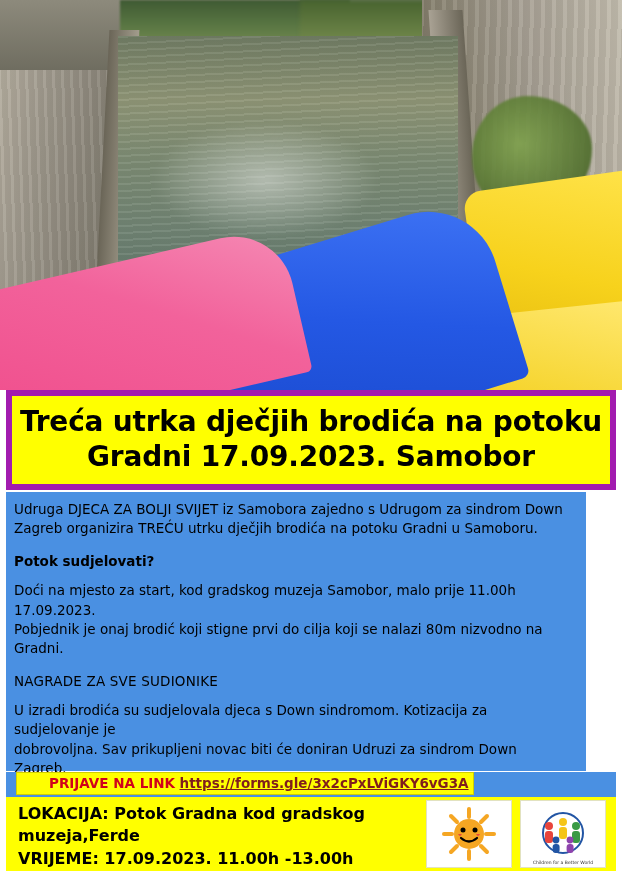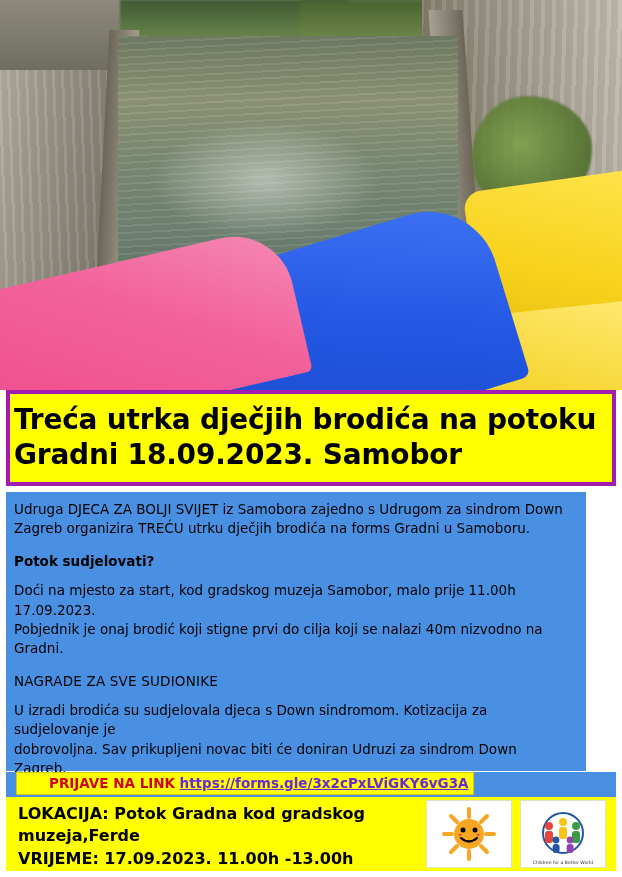--- a/index.html
+++ b/index.html
@@ -152,22 +152,22 @@
     background: linear-gradient(200deg, #ffe870 0%, #f3cf1b 100%);
     transform: rotate(-6deg);
   }
 
   
   .title-banner {
     position: absolute;
     left: 6px; top: 390px;
     width: 610px;
     background: #ffff00;
-    border: 4px solid #a21caf;
-    text-align: left;
+    border: 6px solid #a21caf;
+    text-align: center;
     padding: 8px 4px 10px 4px;
     box-sizing: border-box;
   }
   .title-line {
     font-family: "DejaVu Sans", sans-serif;
     font-weight: bold;
     font-size: 28px;
     line-height: 1.25;
     color: #000000;
     letter-spacing: -0.2px;
@@ -229,21 +229,21 @@
     font-family: "DejaVu Sans", sans-serif;
     font-weight: bold;
     font-size: 13.5px;
     color: #d0021b;
     margin-left: 28px;
   }
   .link-url {
     font-family: "DejaVu Sans", sans-serif;
     font-weight: bold;
     font-size: 13.5px;
-    color: #6d28d9;
+    color: #7f1d1d;
     text-decoration: underline;
   }
 
   
   .footer {
     position: absolute;
     left: 6px; top: 797px;
     width: 610px;
     height: 74px;
     background: #ffff00;
@@ -309,35 +309,35 @@
     <div class="water-shine"></div>
     <div class="bush-right"></div>
     <div class="boat-yellow"></div>
     <div class="boat-yellow2"></div>
     <div class="boat-blue"></div>
     <div class="boat-pink"></div>
   </div>
 
   <div class="title-banner">
     <div class="title-line">Treća utrka dječjih brodića na potoku</div>
-    <div class="title-line">Gradni 18.09.2023. Samobor</div>
+    <div class="title-line">Gradni 17.09.2023. Samobor</div>
   </div>
 
   <div class="body-block">
     <p>Udruga DJECA ZA BOLJI SVIJET iz Samobora zajedno s Udrugom za sindrom Down</p>
-    <p>Zagreb organizira TREĆU utrku dječjih brodića na forms Gradni u Samoboru.</p>
+    <p>Zagreb organizira TREĆU utrku dječjih brodića na potoku Gradni u Samoboru.</p>
 
     <div class="spacer-md"></div>
 
     <p class="section-head">Potok sudjelovati?</p>
 
     <div class="spacer-sm"></div>
 
     <p>Doći na mjesto za start, kod gradskog muzeja Samobor, malo prije 11.00h 17.09.2023.</p>
-    <p>Pobjednik je onaj brodić koji stigne prvi do cilja koji se nalazi 40m nizvodno na Gradni.</p>
+    <p>Pobjednik je onaj brodić koji stigne prvi do cilja koji se nalazi 80m nizvodno na Gradni.</p>
 
     <div class="spacer-md"></div>
 
     <p class="awards-head">NAGRADE ZA SVE SUDIONIKE</p>
 
     <div class="spacer-sm"></div>
 
     <p>U izradi brodića su sudjelovala djeca s Down sindromom. Kotizacija za sudjelovanje je</p>
     <p>dobrovoljna. Sav prikupljeni novac biti će doniran Udruzi za sindrom Down Zagreb.</p>
   </div>

